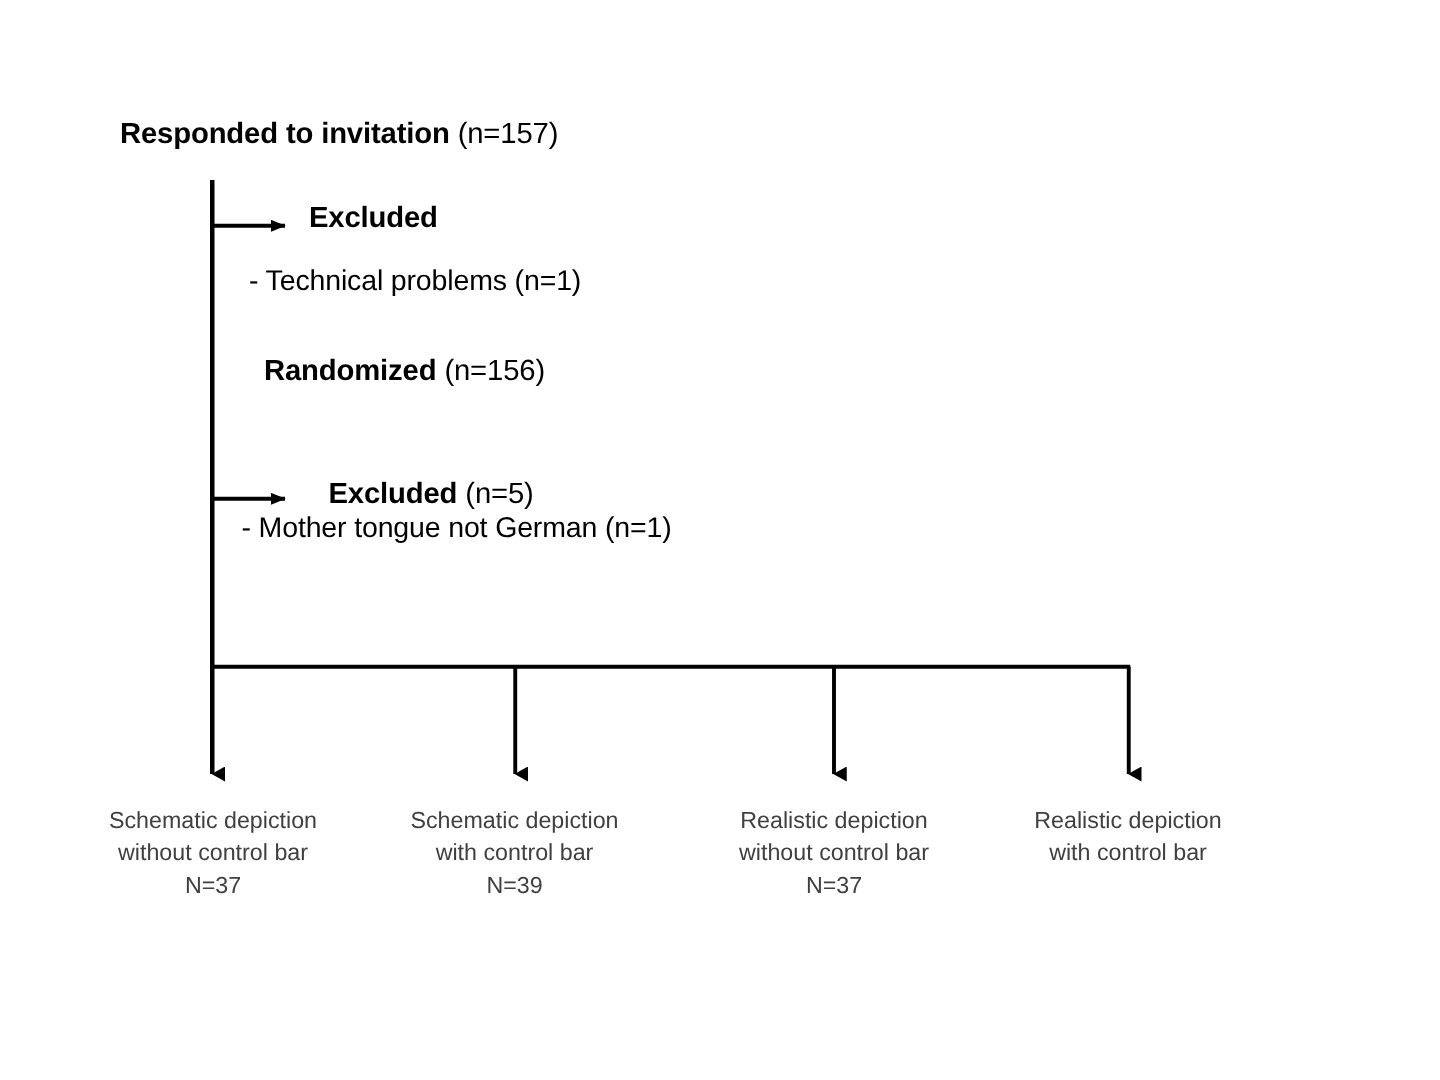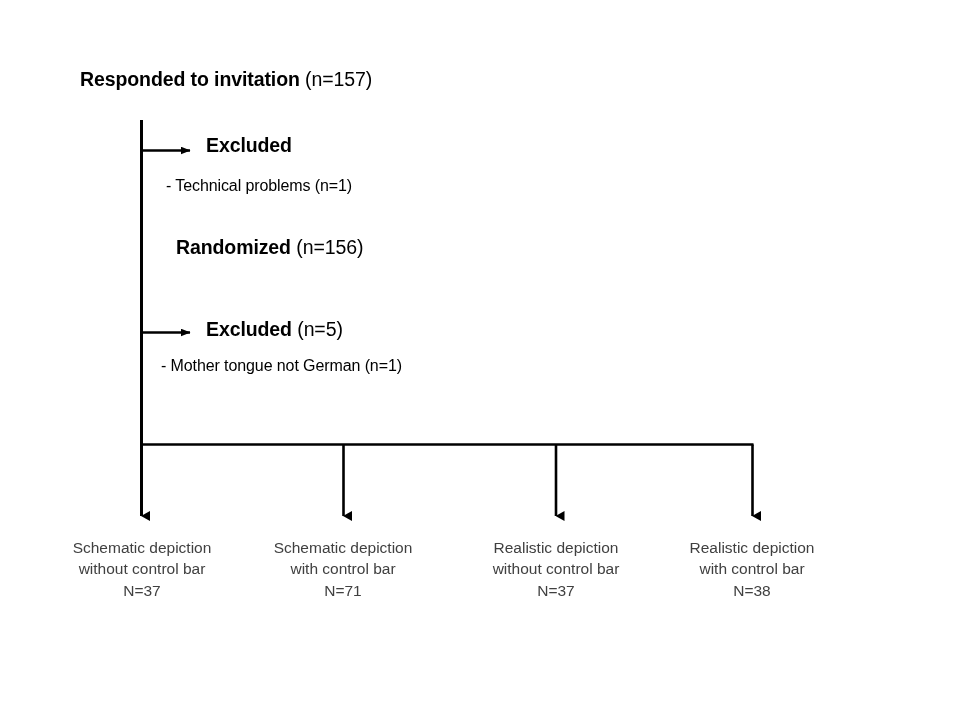--- a/index.html
+++ b/index.html
@@ -33,43 +33,43 @@
   }
   .head {
     font-size: 19.5px;
     font-weight: bold;
     letter-spacing: -0.1px;
   }
   .head .plain {
     font-weight: normal;
   }
   .bullet {
-    font-size: 16px;
+    font-size: 19px;
     font-weight: normal;
     letter-spacing: -0.1px;
   }
   .node-label {
     position: absolute;
     text-align: center;
     font-size: 15.5px;
     font-weight: normal;
     line-height: 1.38;
     color: #404040;
   }
   .node-label span {
     display: block;
   }
 
   
-  #title-responded { left: 80px; top: 70px; }
+  #title-responded { left: 80px; top: 80px; }
   #excluded-1      { left: 206px; top: 136px; }
   #bullet-tech     { left: 166px; top: 178px; }
   #randomized      { left: 176px; top: 238px; }
-  #excluded-2      { left: 206px; top: 320px; }
-  #bullet-mother   { left: 161px; top: 358px; }
+  #excluded-2      { left: 219px; top: 320px; }
+  #bullet-mother   { left: 161px; top: 343px; }
   #bullet-didnot   { left: 161px; top: 392px; }
 
   #node-0 { left: 42px;  top: 537px; width: 200px; }
   #node-1 { left: 243px; top: 537px; width: 200px; }
   #node-2 { left: 456px; top: 537px; width: 200px; }
   #node-3 { left: 652px; top: 537px; width: 200px; }
 </style>
 </head>
 <body>
 
@@ -123,28 +123,27 @@
 
   <div class="node-label" id="node-0">
     <span>Schematic depiction</span>
     <span>without control bar</span>
     <span>N=37</span>
   </div>
 
   <div class="node-label" id="node-1">
     <span>Schematic depiction</span>
     <span>with control bar</span>
-    <span>N=71</span>
+    <span>N=39</span>
   </div>
 
   <div class="node-label" id="node-2">
     <span>Realistic depiction</span>
     <span>without control bar</span>
     <span>N=37</span>
   </div>
 
   <div class="node-label" id="node-3">
     <span>Realistic depiction</span>
     <span>with control bar</span>
-    <span>N=38</span>
   </div>
 
 </div>
 
 </body></html>

